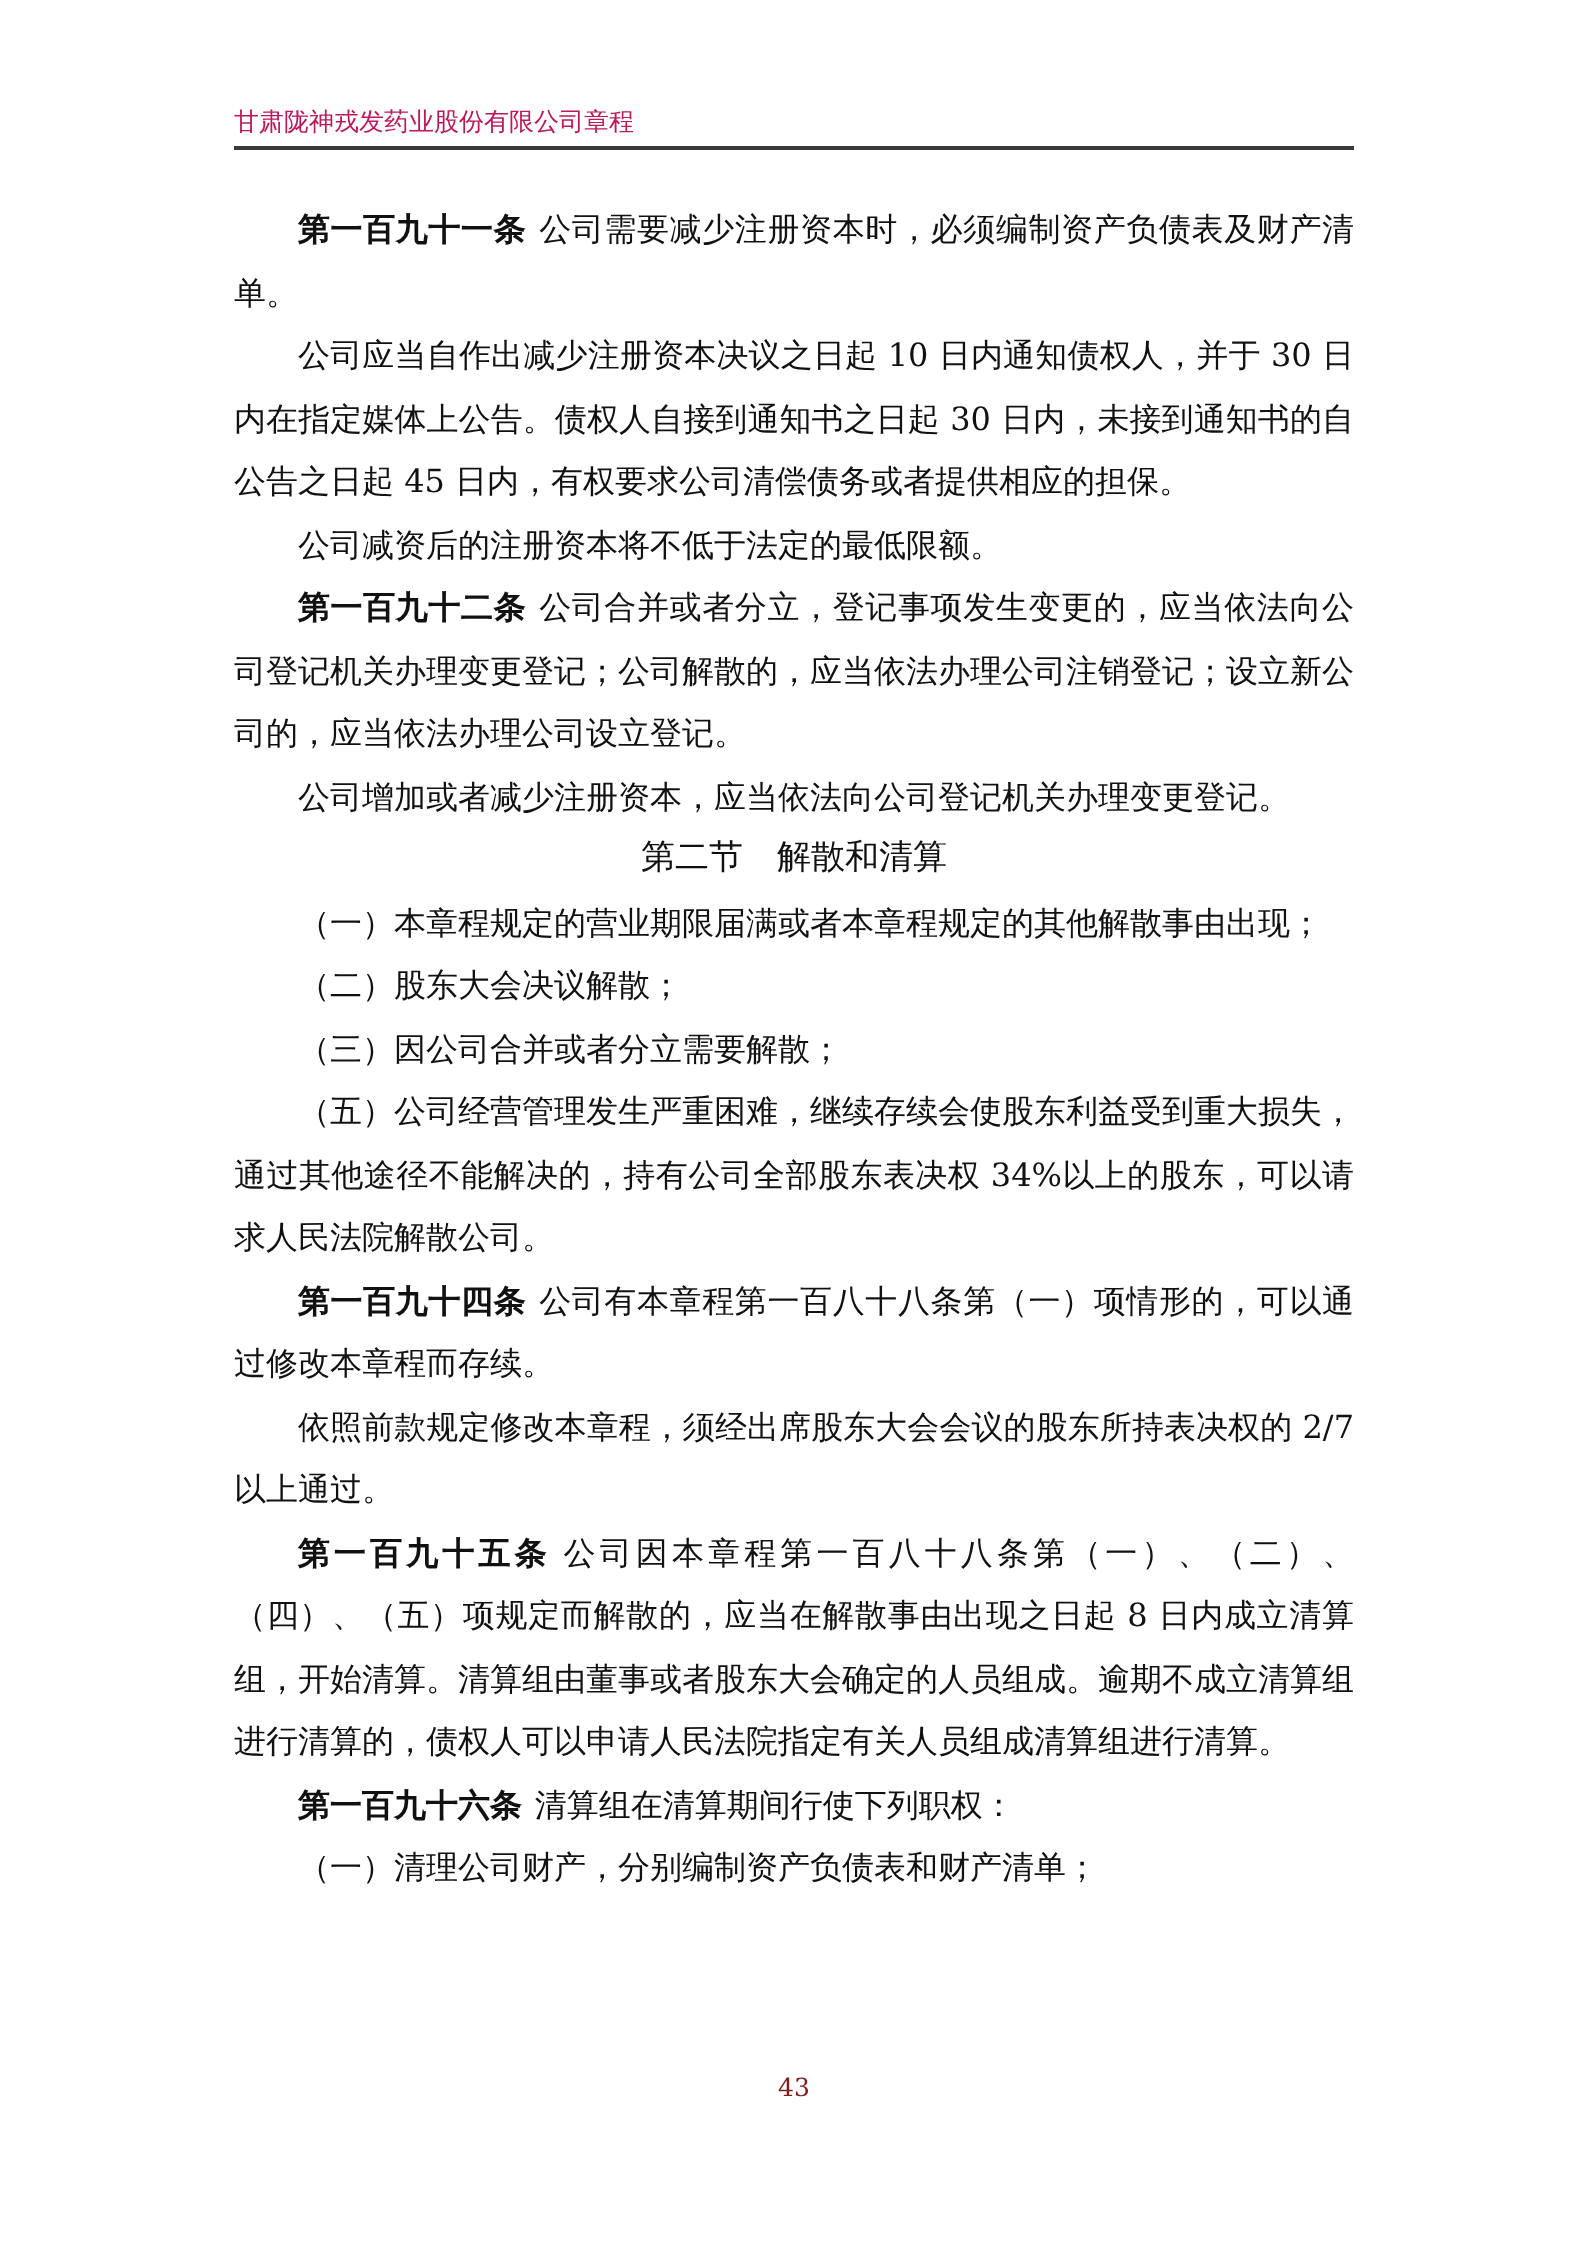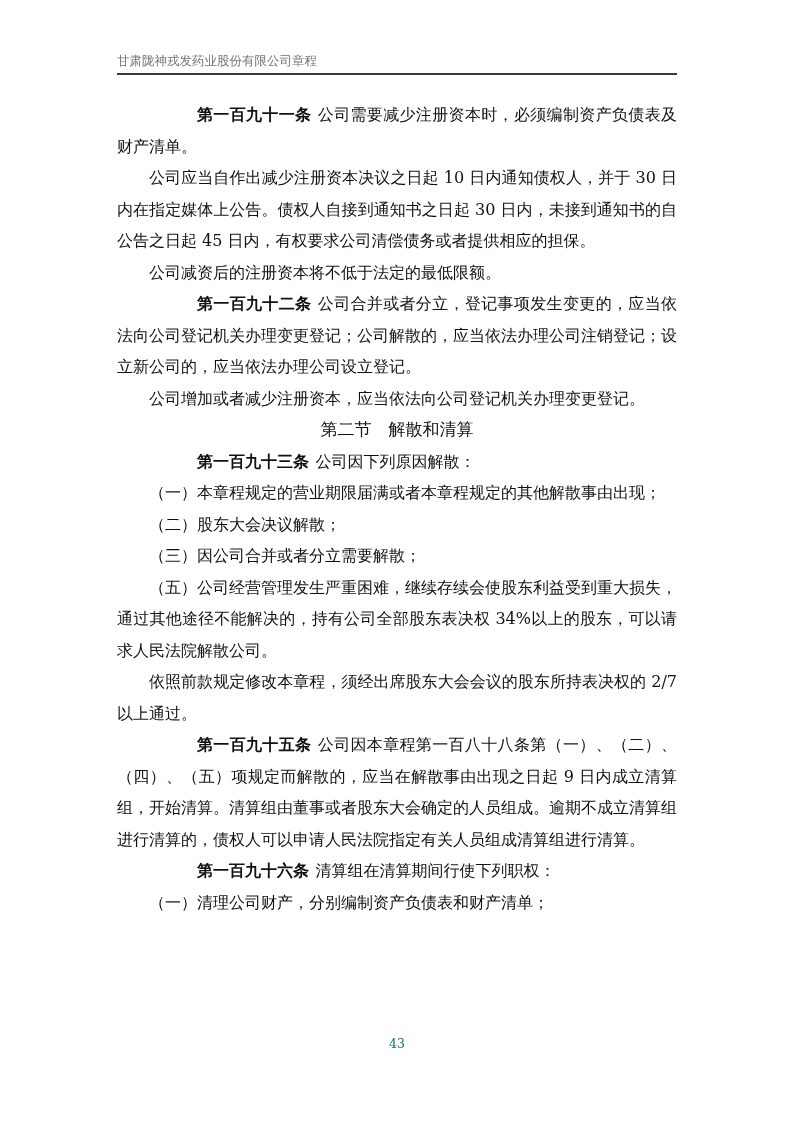--- a/index.html
+++ b/index.html
@@ -16,21 +16,21 @@
     color: #111111;
     overflow: hidden;
   }
   .page-header {
     position: absolute;
     left: 117px;
     width: 560px;
     top: 52px;
     font-size: 12.5px;
     line-height: 18px;
-    color: #737373;
+    color: #be185d;
     border-bottom: 2px solid #3a3a3a;
     padding-bottom: 3px;
   }
   .content {
     position: absolute;
     left: 117px;
     top: 99px;
     width: 560px;
     font-size: 16px;
     line-height: 31.5px;
@@ -38,37 +38,36 @@
     text-justify: inter-ideograph;
   }
   .content p {
     margin: 0;
     padding: 0;
     text-indent: 2em;
   }
   .article-num {
     font-weight: bold;
     margin-right: 0.4em;
-    margin-left: 48px;
   }
   .section-title {
     margin: 0;
     text-align: center;
     text-indent: 0 !important;
     font-weight: normal;
     font-size: 17px;
   }
   .page-footer {
     position: absolute;
     left: 0;
     width: 794px;
     top: 1036px;
     text-align: center;
     font-size: 12.5px;
-    color: #0f766e;
+    color: #7f1d1d;
   }
 </style>
 </head>
 <body>
 
 <div class="page">
 
   <div class="page-header">
     <span>甘肃陇神戎发药业股份有限公司章程</span>
   </div>
@@ -80,35 +79,35 @@
     <p>公司应当自作出减少注册资本决议之日起 10 日内通知债权人，并于 30 日内在指定媒体上公告。债权人自接到通知书之日起 30 日内，未接到通知书的自公告之日起 45 日内，有权要求公司清偿债务或者提供相应的担保。</p>
 
     <p>公司减资后的注册资本将不低于法定的最低限额。</p>
 
     <p><span class="article-num">第一百九十二条</span><span>公司合并或者分立，登记事项发生变更的，应当依法向公司登记机关办理变更登记；公司解散的，应当依法办理公司注销登记；设立新公司的，应当依法办理公司设立登记。</span></p>
 
     <p>公司增加或者减少注册资本，应当依法向公司登记机关办理变更登记。</p>
 
     <p class="section-title">第二节　解散和清算</p>
 
-    <p><span class="article-num">第一百九十三条</span><span>公司因下列原因解散：</span></p>
 
     <p>（一）本章程规定的营业期限届满或者本章程规定的其他解散事由出现；</p>
 
     <p>（二）股东大会决议解散；</p>
 
     <p>（三）因公司合并或者分立需要解散；</p>
 
 
     <p>（五）公司经营管理发生严重困难，继续存续会使股东利益受到重大损失，通过其他途径不能解决的，持有公司全部股东表决权 34%以上的股东，可以请求人民法院解散公司。</p>
 
+    <p><span class="article-num">第一百九十四条</span><span>公司有本章程第一百八十八条第（一）项情形的，可以通过修改本章程而存续。</span></p>
 
     <p>依照前款规定修改本章程，须经出席股东大会会议的股东所持表决权的 2/7 以上通过。</p>
 
-    <p><span class="article-num">第一百九十五条</span><span>公司因本章程第一百八十八条第（一）、（二）、（四）、（五）项规定而解散的，应当在解散事由出现之日起 9 日内成立清算组，开始清算。清算组由董事或者股东大会确定的人员组成。逾期不成立清算组进行清算的，债权人可以申请人民法院指定有关人员组成清算组进行清算。</span></p>
+    <p><span class="article-num">第一百九十五条</span><span>公司因本章程第一百八十八条第（一）、（二）、（四）、（五）项规定而解散的，应当在解散事由出现之日起 8 日内成立清算组，开始清算。清算组由董事或者股东大会确定的人员组成。逾期不成立清算组进行清算的，债权人可以申请人民法院指定有关人员组成清算组进行清算。</span></p>
 
     <p><span class="article-num">第一百九十六条</span><span>清算组在清算期间行使下列职权：</span></p>
 
     <p>（一）清理公司财产，分别编制资产负债表和财产清单；</p>
 
   </div>
 
   <div class="page-footer">
     <span>43</span>
   </div>

